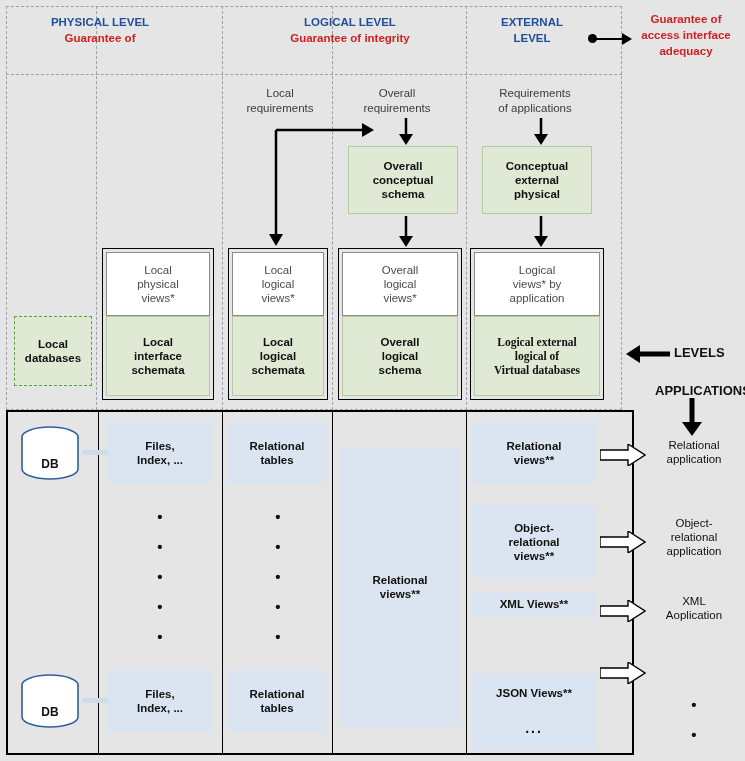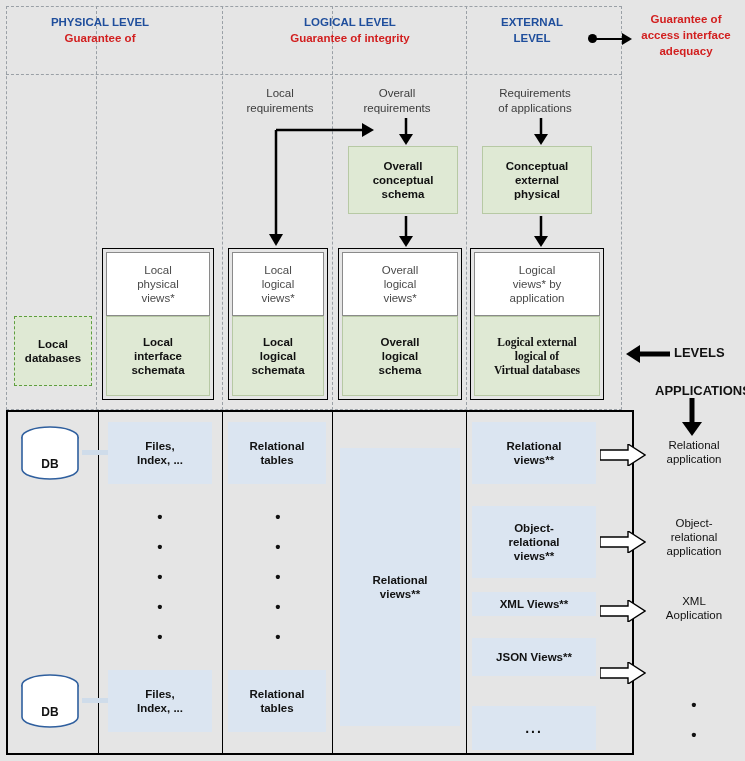--- a/index.html
+++ b/index.html
@@ -390,21 +390,21 @@
   <div class="abs bluebox" style="left:472px; top:506px; width:124px; height:72px;">
     <div>
       <div>Object-</div>
       <div>relational</div>
       <div>views**</div>
     </div>
   </div>
   <div class="abs bluebox" style="left:472px; top:592px; width:124px; height:24px;">
     <div>XML Views**</div>
   </div>
-  <div class="abs bluebox" style="left:472px; top:638px; width:124px; height:38px;">
+  <div class="abs bluebox" style="left:472px; top:674px; width:124px; height:38px;">
     <div>JSON Views**</div>
   </div>
   <div class="abs bluebox" style="left:472px; top:706px; width:124px; height:44px;">
     <div class="dots">...</div>
   </div>
 
   <svg class="abs" style="left:600px; top:444px;" width="46" height="22" viewBox="0 0 46 22">
     <polygon points="0,6 28,6 28,0 45,11 28,22 28,16 0,16" fill="#ffffff" stroke="#000" stroke-width="1.4"></polygon>
   </svg>
   <svg class="abs" style="left:600px; top:531px;" width="46" height="22" viewBox="0 0 46 22">

